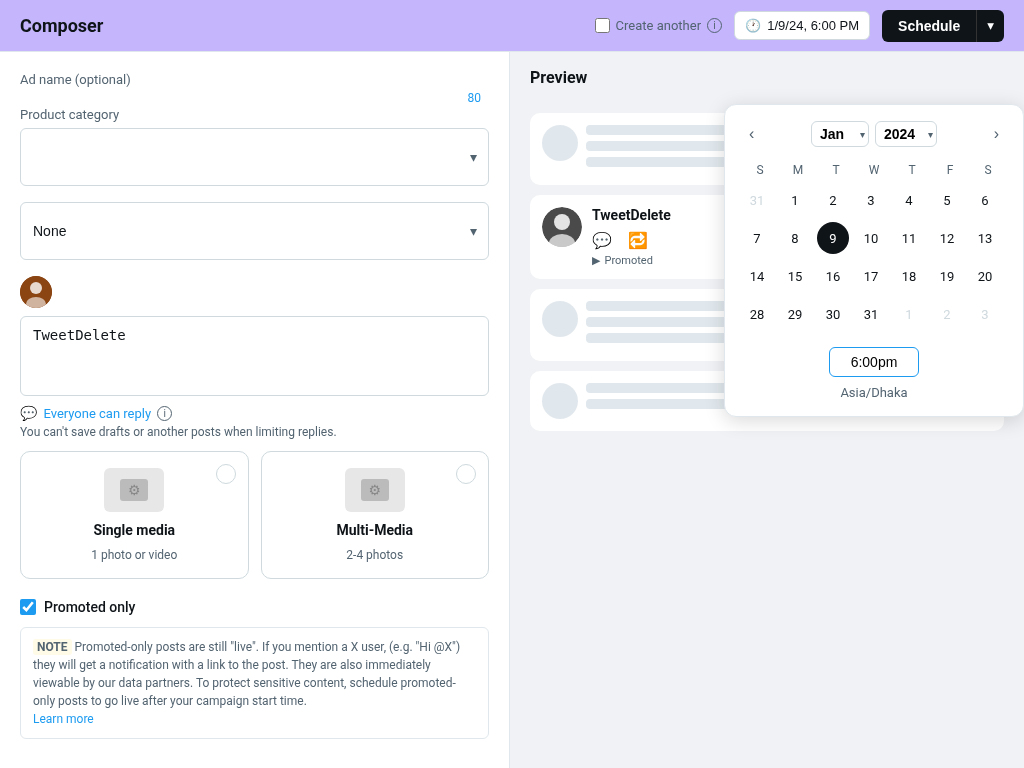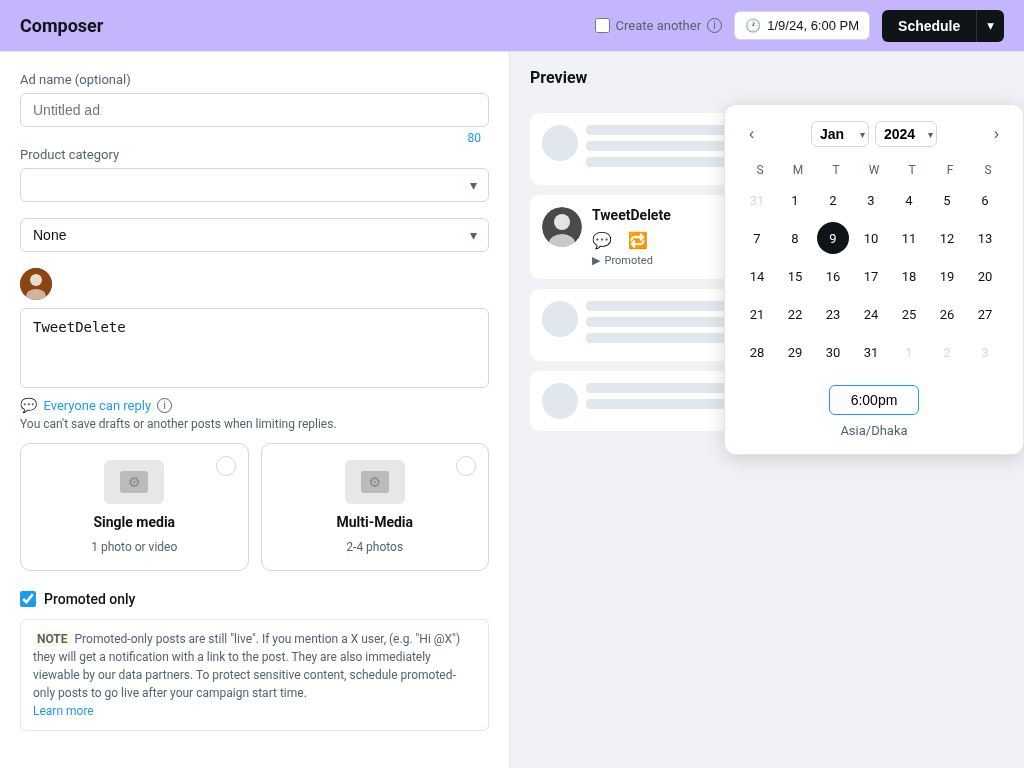--- a/index.html
+++ b/index.html
@@ -46,21 +46,21 @@
     .field-group { margin-bottom: 16px; position: relative; }
 
     .text-input {
       width: 100%; border: 1px solid #cfd9de; border-radius: 6px;
       padding: 8px 12px; font-size: 14px; color: #536471; outline: none;
     }
     .char-count { position: absolute; right: 8px; bottom: -18px; font-size: 12px; color: #1d9bf0; }
 
     .select-input {
       width: 100%; border: 1px solid #cfd9de; border-radius: 6px;
-      padding: 8px 12px; font-size: 14px; background: #fff; appearance: none;
+      padding: 20px 12px; font-size: 14px; background: #fff; appearance: none;
       cursor: pointer; outline: none; color: #0f1419;
     }
     .select-wrapper { position: relative; }
     .select-arrow {
       position: absolute; right: 12px; top: 50%; transform: translateY(-50%);
       pointer-events: none; color: #536471;
     }
 
     .destination-label { font-size: 14px; font-weight: 500; margin-bottom: 6px; }
 
@@ -192,21 +192,20 @@
     </div>
   </div>
 </div>
 
 <div class="main-layout">
 
   <div class="left-panel">
 
     <div class="field-group">
       <div class="field-label">Ad name (optional)</div>
-      <input type="text" class="text-input" placeholder="Untitled ad" style="">
       <span class="char-count">80</span>
     </div>
 
     <div class="field-group" style="margin-top:20px;">
       <div class="field-label">Product category</div>
       <div class="select-wrapper">
         <select class="select-input">
           <option value=""></option>
         </select>
         <span class="select-arrow">▾</span>
@@ -399,29 +398,20 @@
             <tr>
               <td><span class="cal-day">14</span></td>
               <td><span class="cal-day">15</span></td>
               <td><span class="cal-day">16</span></td>
               <td><span class="cal-day">17</span></td>
               <td><span class="cal-day">18</span></td>
               <td><span class="cal-day">19</span></td>
               <td><span class="cal-day">20</span></td>
             </tr>
             <tr>
-              <td><span class="cal-day">21</span></td>
-              <td><span class="cal-day">22</span></td>
-              <td><span class="cal-day">23</span></td>
-              <td><span class="cal-day">24</span></td>
-              <td><span class="cal-day">25</span></td>
-              <td><span class="cal-day">26</span></td>
-              <td><span class="cal-day">27</span></td>
-            </tr>
-            <tr>
               <td><span class="cal-day">28</span></td>
               <td><span class="cal-day">29</span></td>
               <td><span class="cal-day">30</span></td>
               <td><span class="cal-day">31</span></td>
               <td><span class="cal-day other-month">1</span></td>
               <td><span class="cal-day other-month">2</span></td>
               <td><span class="cal-day other-month">3</span></td>
             </tr>
           </tbody>
       </table>

